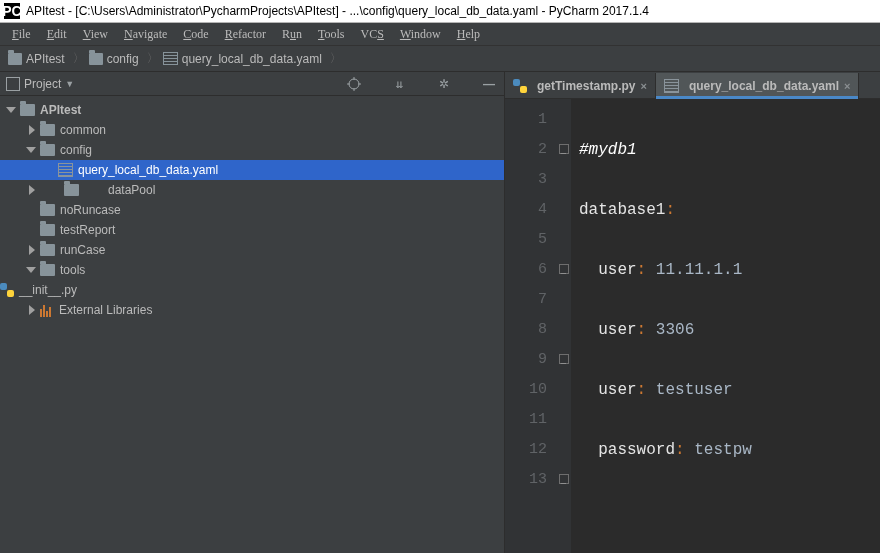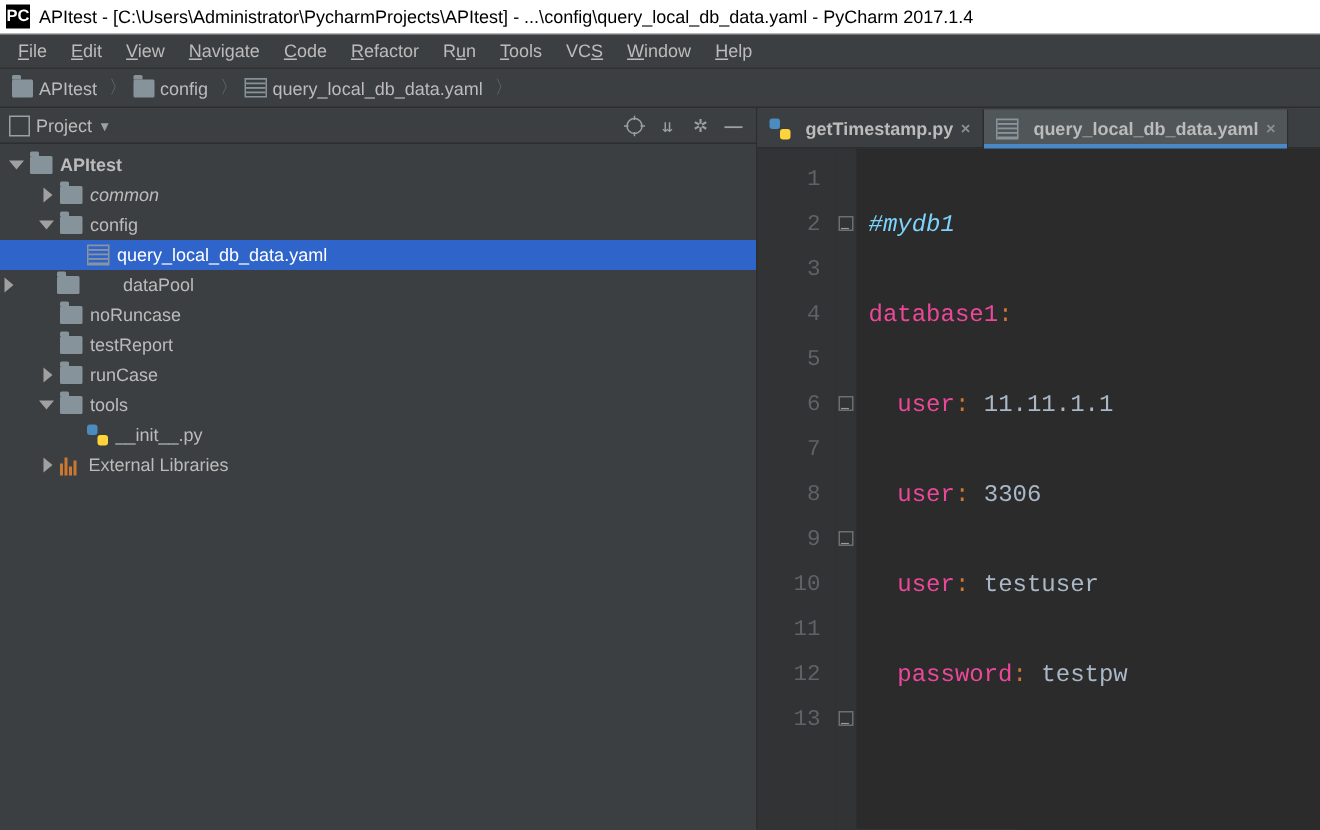--- a/index.html
+++ b/index.html
@@ -34,27 +34,28 @@
   }
   
   .titlebar{
     height:22px;background:#fff;color:#000;
     display:flex;align-items:center;padding:0 4px;
     font-size:12px;border-bottom:1px solid #b5b5b5;
   }
   .titlebar .appicon{
     width:16px;height:16px;margin-right:6px;
     display:flex;align-items:center;justify-content:center;
-    font-size:11px;font-weight:bold;background:#000;color:#fff;
+    font-size:14px;font-weight:bold;background:#000;color:#fff;
   }
   
   .menubar{
     height:22px;background:var(--bg);
     display:flex;align-items:center;padding:0 4px;
     border-bottom:1px solid var(--border);
+    font-family:Liberation Serif, serif;
   }
   .menubar .mi{padding:2px 8px;cursor:default;}
   .menubar .mi u{text-decoration:underline;}
   
   .navbar{
     height:25px;background:var(--bg);
     display:flex;align-items:center;padding:0 6px;
     border-bottom:1px solid #2d2d2d;
     color:var(--text);
   }
@@ -66,20 +67,21 @@
     background:linear-gradient(#87939a 1px,transparent 1px) 0 2px/100% 3px;}
   
   .split{display:flex;height:calc(100% - 22px - 22px - 25px);}
   .left{width:504px;display:flex;flex-direction:column;border-right:1px solid #2d2d2d;}
   .right{flex:1;display:flex;flex-direction:column;min-width:0;}
   
   .toolhdr{
     height:23px;background:var(--bg);
     display:flex;align-items:center;padding:0 6px;
     border-bottom:1px solid #2d2d2d;
+    gap:23px;
   }
   .toolhdr .lab{display:flex;align-items:center;gap:4px;}
   .toolhdr .spacer{flex:1;}
   .toolhdr .tbtn{width:18px;height:18px;display:flex;align-items:center;justify-content:center;color:#9aa0a3;margin-left:4px;cursor:default;}
   
   .tree{flex:1;background:var(--panel);overflow:auto;padding-top:4px;}
   .trow{
     height:20px;display:flex;align-items:center;white-space:nowrap;
   }
   .trow.sel{background:var(--selrow);color:#fff;}
@@ -112,22 +114,22 @@
   .tab.active:after{content:"";position:absolute;left:0;right:0;bottom:-1px;height:3px;background:var(--tab-active-ul);}
   .tab .close{color:#8a8f92;font-size:11px;}
   
   .editor{flex:1;display:flex;background:var(--editor);font-family:"Consolas","Courier New",monospace;font-size:16px;min-height:0;}
   .gutter{width:52px;background:var(--gutter);color:var(--gutternum);text-align:right;padding:6px 10px 6px 4px;box-sizing:border-box;line-height:30px;font-size:15px;}
   .foldcol{width:14px;background:var(--gutter);padding-top:6px;line-height:30px;position:relative;}
   .foldmark{display:block;height:30px;position:relative;}
   .foldmark.m:before{content:"";position:absolute;left:2px;top:9px;width:8px;height:8px;border:1px solid #6e6e6e;background:var(--gutter);}
   .foldmark.m:after{content:"−";position:absolute;left:3px;top:4px;font-size:11px;color:#9a9a9a;}
   .code{flex:1;padding:6px 0 6px 8px;line-height:30px;white-space:pre;color:var(--val);}
-  .c-comment{color:#7dd3fc;font-style:italic;}
-  .c-key{color:#ec4899;}
+  .c-comment{color:#ffffff;font-style:italic;}
+  .c-key{color:#e5e5e5;}
   .c-colon{color:#cc7832;}
   .c-val{color:#a9b7c6;}
   .codeline{height:30px;}
 </style>
 </head>
 <body>
 
 <div class="titlebar">
   <div class="appicon">PC</div>
   <span>APItest - [C:\Users\Administrator\PycharmProjects\APItest] - ...\config\query_local_db_data.yaml - PyCharm 2017.1.4</span>
@@ -194,35 +196,35 @@
         <span style="font-weight:bold;">—</span>
       </div>
     </div>
 
     <div class="tree">
       <div class="trow" style="padding-left:6px;">
         <span class="tw open"></span>
         <span class="fico root"></span>
         <b>APItest</b>
       </div>
-      <div class="trow" style="padding-left:26px;font-style:italic;">
+      <div class="trow" style="padding-left:26px;">
         <span class="tw col"></span>
         <span class="fico"></span>
         <span>common</span>
       </div>
       <div class="trow" style="padding-left:26px;">
         <span class="tw open"></span>
         <span class="fico"></span>
         <span>config</span>
       </div>
       <div class="trow sel" style="padding-left:58px;">
         <span class="yico"></span>
         <span>query_local_db_data.yaml</span>
       </div>
-      <div class="trow" style="gap:24px;">
+      <div class="trow" style="padding-left:26px;gap:24px;">
         <span class="tw col"></span>
         <span class="fico"></span>
         <span>dataPool</span>
       </div>
       <div class="trow" style="padding-left:40px;">
         <span class="fico"></span>
         <span>noRuncase</span>
       </div>
       <div class="trow" style="padding-left:40px;">
         <span class="fico"></span>
@@ -231,21 +233,21 @@
       <div class="trow" style="padding-left:26px;">
         <span class="tw col"></span>
         <span class="fico"></span>
         <span>runCase</span>
       </div>
       <div class="trow" style="padding-left:26px;">
         <span class="tw open"></span>
         <span class="fico"></span>
         <span>tools</span>
       </div>
-      <div class="trow" style="padding-left:58px;">
+      <div class="trow" style="">
         <span class="pyico"></span>
         <span>__init__.py</span>
       </div>
       <div class="trow" style="padding-left:6px;margin-left:20px;">
         <span class="tw col"></span>
         <span class="libico">
             <span style="height:8px;"></span>
             <span style="height:12px;"></span>
             <span style="height:6px;"></span>
             <span style="height:10px;"></span>

